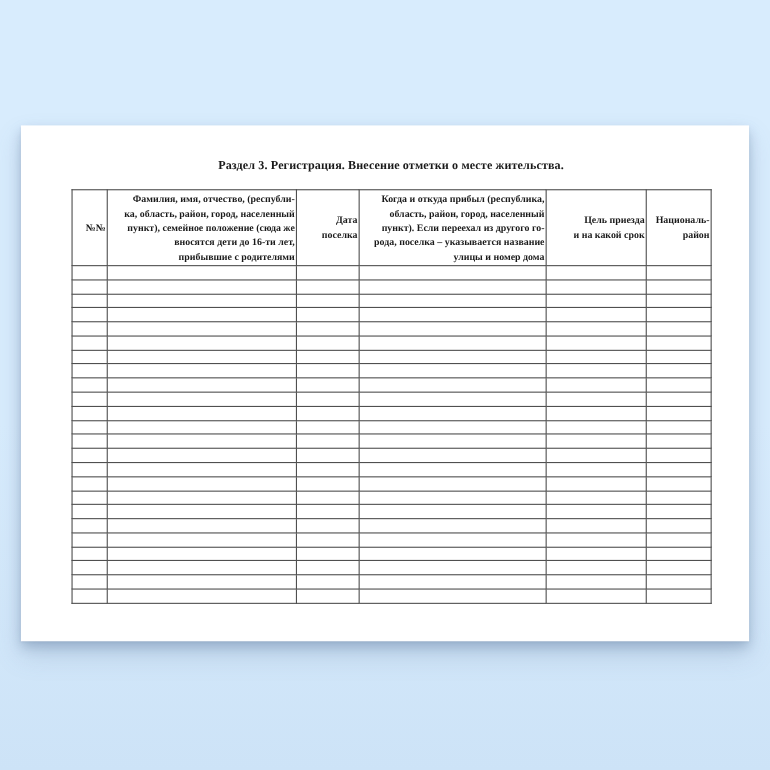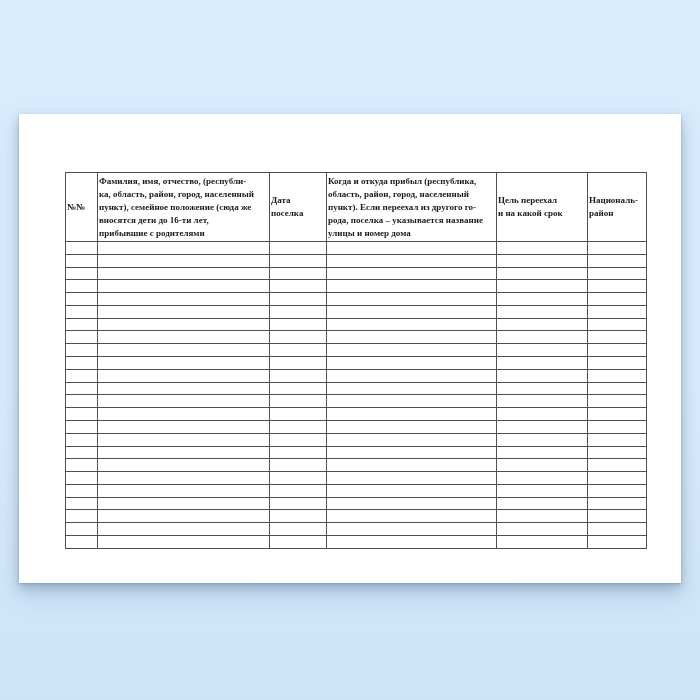--- a/index.html
+++ b/index.html
@@ -57,36 +57,37 @@
     padding: 0;
     margin: 0;
   }
   .reg-table thead tr {
     height: 69px;
   }
   .reg-table th {
     font-weight: 700;
     font-size: 9px;
     line-height: 13px;
-    text-align: left;
+    text-align: right;
     vertical-align: middle;
     color: var(--text, #1a1a1a);
     white-space: pre-line;
     padding: 1px 1px;
   }
   .reg-table tbody td {
     background: transparent;
   }
 </style>
 </head>
 <body>
 
 <div class="scene">
   <div class="paper">
 
+    <div class="doc-title">Раздел 3. Регистрация. Внесение отметки о месте жительства.</div>
 
     <table class="reg-table">
       <colgroup>
         <col style="width:32px">
         <col style="width:172px">
         <col style="width:57px">
         <col style="width:170px">
         <col style="width:91px">
         <col style="width:59px">
       </colgroup>
@@ -98,21 +99,21 @@
 пункт), семейное положение (сюда же
 вносятся дети до 16-ти лет,
 прибывшие с родителями</th>
           <th>Дата
 поселка</th>
           <th>Когда и откуда прибыл (республика,
 область, район, город, населенный
 пункт). Если переехал из другого го-
 рода, поселка – указывается название
 улицы и номер дома</th>
-          <th>Цель переехал
+          <th>Цель приезда
 и на какой срок</th>
           <th>Националь-
 район</th>
         </tr>
       </thead>
       <tbody>
         <tr>
           <td></td>
           <td></td>
           <td></td>

